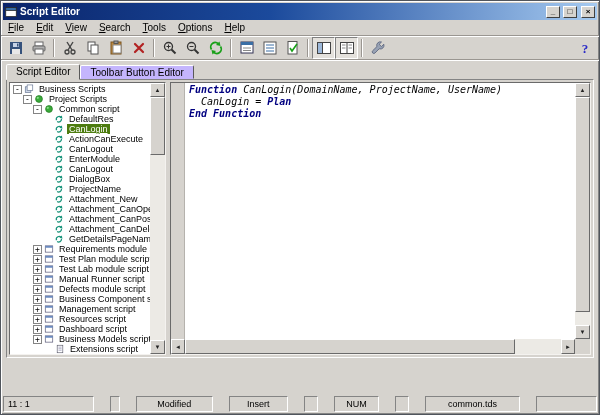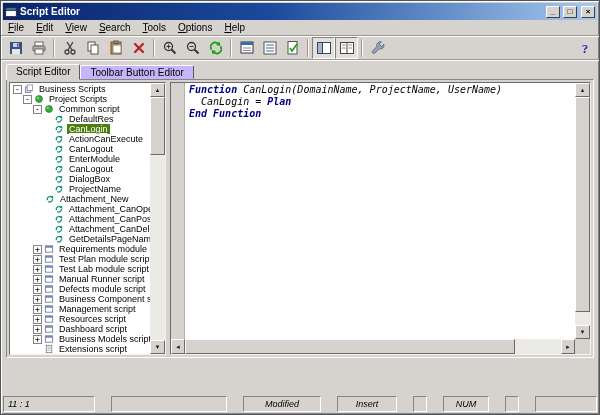--- a/index.html
+++ b/index.html
@@ -87,21 +87,21 @@
                   border:1px solid; border-color:#fff #6a6a6a #6a6a6a #fff; }
   .hscroll { flex:1; background:#eceae5; display:flex; }
   .hscroll .scroll-btn { width:14px; height:100%; }
   .hscroll .scroll-track { flex:1; position:relative; }
   .hscroll .scroll-thumb { top:0; bottom:0; right:auto; }
   .scroll-corner { width:15px; height:15px; flex:none; background:#d6d3ce; }
 
   
   .filler { flex:1; }
   .statusbar { height:16px; flex:none; margin:0 2px 2px 2px; display:flex; gap:16px;
-               font-size:9px; align-items:stretch;font-style:italic; }
+               font-size:9px; align-items:stretch; }
   .sb-panel { border:1px solid; border-color:#848484 #fff #fff #848484;
               display:flex; align-items:center; padding:0 4px; white-space:nowrap;
               overflow:hidden; }
   .sb-pos  { width:92px; }
   .sb-f1   { flex:1; }
   .sb-mod  { width:78px; justify-content:center; }
   .sb-ins  { width:60px; justify-content:center; }
   .sb-s1   { width:14px; }
   .sb-num  { width:46px; justify-content:center; }
   .sb-s2   { width:14px; }
@@ -417,21 +417,21 @@
             </svg>
             <span class="tree-label">DialogBox</span>
           </div>
           <div class="tree-row" style="padding-left: 33px;">
             <span class="expander none"></span>
             <svg class="node-icon">
               <use href="#i-leaf"></use>
             </svg>
             <span class="tree-label">ProjectName</span>
           </div>
-          <div class="tree-row" style="padding-left: 24px; align-items: center;">
+          <div class="tree-row" style="padding-left: 33px; align-items: center;">
             <span class="expander none"></span>
             <svg class="node-icon">
               <use href="#i-leaf"></use>
             </svg>
             <span class="tree-label">Attachment_New</span>
           </div>
           <div class="tree-row" style="padding-left: 33px;">
             <span class="expander none"></span>
             <svg class="node-icon">
               <use href="#i-leaf"></use>
@@ -522,21 +522,21 @@
             </svg>
             <span class="tree-label">Dashboard script</span>
           </div>
           <div class="tree-row" style="padding-left: 23px;">
             <span class="expander">+</span>
             <svg class="node-icon">
               <use href="#i-module"></use>
             </svg>
             <span class="tree-label">Business Models script</span>
           </div>
-          <div class="tree-row" style="padding-left: 23px;">
+          <div class="tree-row" style="padding-left: 34px;">
             <span class="expander none"></span>
             <svg class="node-icon">
               <use href="#i-doc"></use>
             </svg>
             <span class="tree-label">Extensions script</span>
           </div>
         </div>
       <div class="vscroll">
         <div class="scroll-btn">▲</div>
         <div class="scroll-track">
@@ -577,16 +577,17 @@
   <div class="filler"></div>
 
   <div class="statusbar">
     <div class="sb-panel sb-pos">11 : 1</div>
     <div class="sb-panel sb-f1"></div>
     <div class="sb-panel sb-mod">Modified</div>
     <div class="sb-panel sb-ins">Insert</div>
     <div class="sb-panel sb-s1"></div>
     <div class="sb-panel sb-num">NUM</div>
     <div class="sb-panel sb-s2"></div>
+    <div class="sb-panel sb-file">common.tds</div>
     <div class="sb-panel sb-end"></div>
   </div>
 
 </div>
 
 </body></html>

